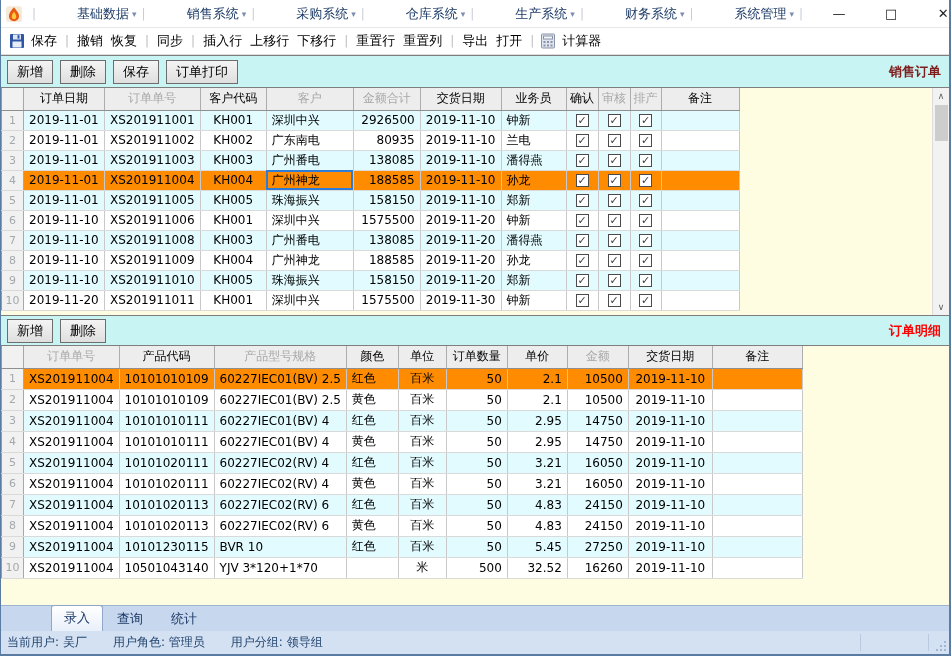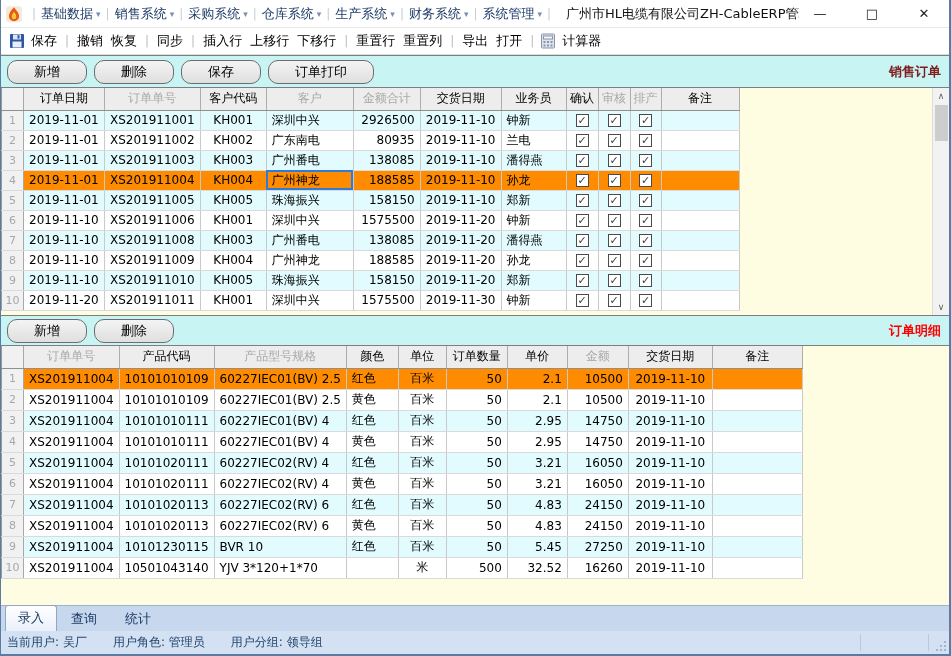--- a/index.html
+++ b/index.html
@@ -9,41 +9,41 @@
     font-size:12px; color:#000; background:#fff;
   }
   .window { width:951px; height:656px; display:flex; flex-direction:column;
     border-left:1px solid #5a7ca3; border-right:2px solid #5a7ca3; border-bottom:2px solid #5a7ca3; }
 
   
   .titlebar { height:28px; background:#fff; display:flex; align-items:center;
     padding:0 6px 0 4px; border-bottom:1px solid #e8e8e8; flex:none; }
   .app-icon { width:18px; height:18px; margin-right:4px; flex:none; }
   .msep { color:#c7cdd8; margin:0 5px; font-size:12px; }
-  .mitem { color:#1c3a66; font-size:13px; cursor:default; white-space:nowrap; }
+  .mitem { color:#1c3a66; font-size:13px; cursor:default; white-space:nowrap;margin-left:36px; }
   .marrow { color:#7b8db1; font-size:9px; margin-left:3px; vertical-align:1px; }
   .win-title { color:#111; font-size:13px; margin-left:10px; white-space:nowrap;
     overflow:hidden; flex:1 1 auto; }
   .win-controls { display:flex; align-items:center; gap:34px; margin:0 10px 0 12px; flex:none; }
   .win-btn { font-size:13px; color:#222; width:18px; text-align:center; cursor:default; }
 
   
   .toolbar { height:27px; background:#fff; display:flex; align-items:center;
     padding:0 6px; border-bottom:1px solid #dcdcdc; flex:none; }
   .tbtn { color:#000; font-size:13px; margin:0 4px; white-space:nowrap; cursor:default; }
   .tsep { color:#bcbcbc; margin:0 4px; }
   .ticon { width:16px; height:16px; margin:0 2px 0 2px; flex:none; }
 
   
   .actionbar { background:#c8f4f4; border-top:1px solid #7e7e7e;
     display:flex; align-items:center; padding:0 8px 0 6px; flex:none; }
   .actionbar.first { height:32px; }
   .actionbar.second { height:30px; }
   .abtn { background:linear-gradient(#f4f4f4,#dfdfdf); border:1px solid #6d6d6d;
-    border-radius:10px; font-size:13px; padding:2px 26px; margin-right:7px;
+    border-radius:0; font-size:13px; padding:2px 9px; margin-right:7px;
     font-family:inherit; cursor:default; }
   .panel-title { margin-left:auto; font-weight:bold; font-size:13px; }
 
   
   .gridwrap { background:#fffde1; display:flex; align-items:stretch; overflow:hidden;
     border-top:1px solid #7e7e7e; }
   .gridwrap.upper { height:228px; flex:none; }
   .gridwrap.lower { flex:1 1 auto; }
   .grid-table { border-collapse:collapse; table-layout:fixed; background:#5eead4;
     font-size:12px; flex:none; align-self:flex-start;
@@ -73,21 +73,21 @@
   .varrow { height:16px; width:100%; text-align:center; color:#5f5f5f; font-size:9px;
     line-height:16px; flex:none; }
   .varrow.down { margin-top:auto; }
   .vthumb { position:absolute; top:17px; left:2px; width:13px; height:36px; background:#cdcdcd; }
 
   
   .tabbar { height:26px; background:#c7d7ee; border-top:1px solid #9db3d2;
     display:flex; align-items:flex-end; padding-left:4px; flex:none; }
   .tab { color:#1c3a66; font-size:13px; padding:3px 14px 3px 14px; cursor:default; }
   .tab.active { background:linear-gradient(#ffffff,#e9f0fa); border:1px solid #90a7c9;
-    border-bottom:none; border-radius:3px 3px 0 0; padding:3px 12px 4px 12px; }
+    border-bottom:none; border-radius:3px 3px 0 0; padding:3px 12px 4px 12px;margin-left:46px; }
 
   
   .statusbar { height:23px; background:#d3e1f3; color:#24456e; font-size:12px;
     display:flex; align-items:center; padding-left:6px; flex:none; position:relative; }
   .stitem { margin-right:26px; white-space:nowrap; }
   .ssep { position:absolute; top:3px; bottom:3px; width:1px; background:#b8c9e0; }
   .grip { position:absolute; right:1px; bottom:1px; width:13px; height:13px; }
 </style>
 </head>
 <body>

